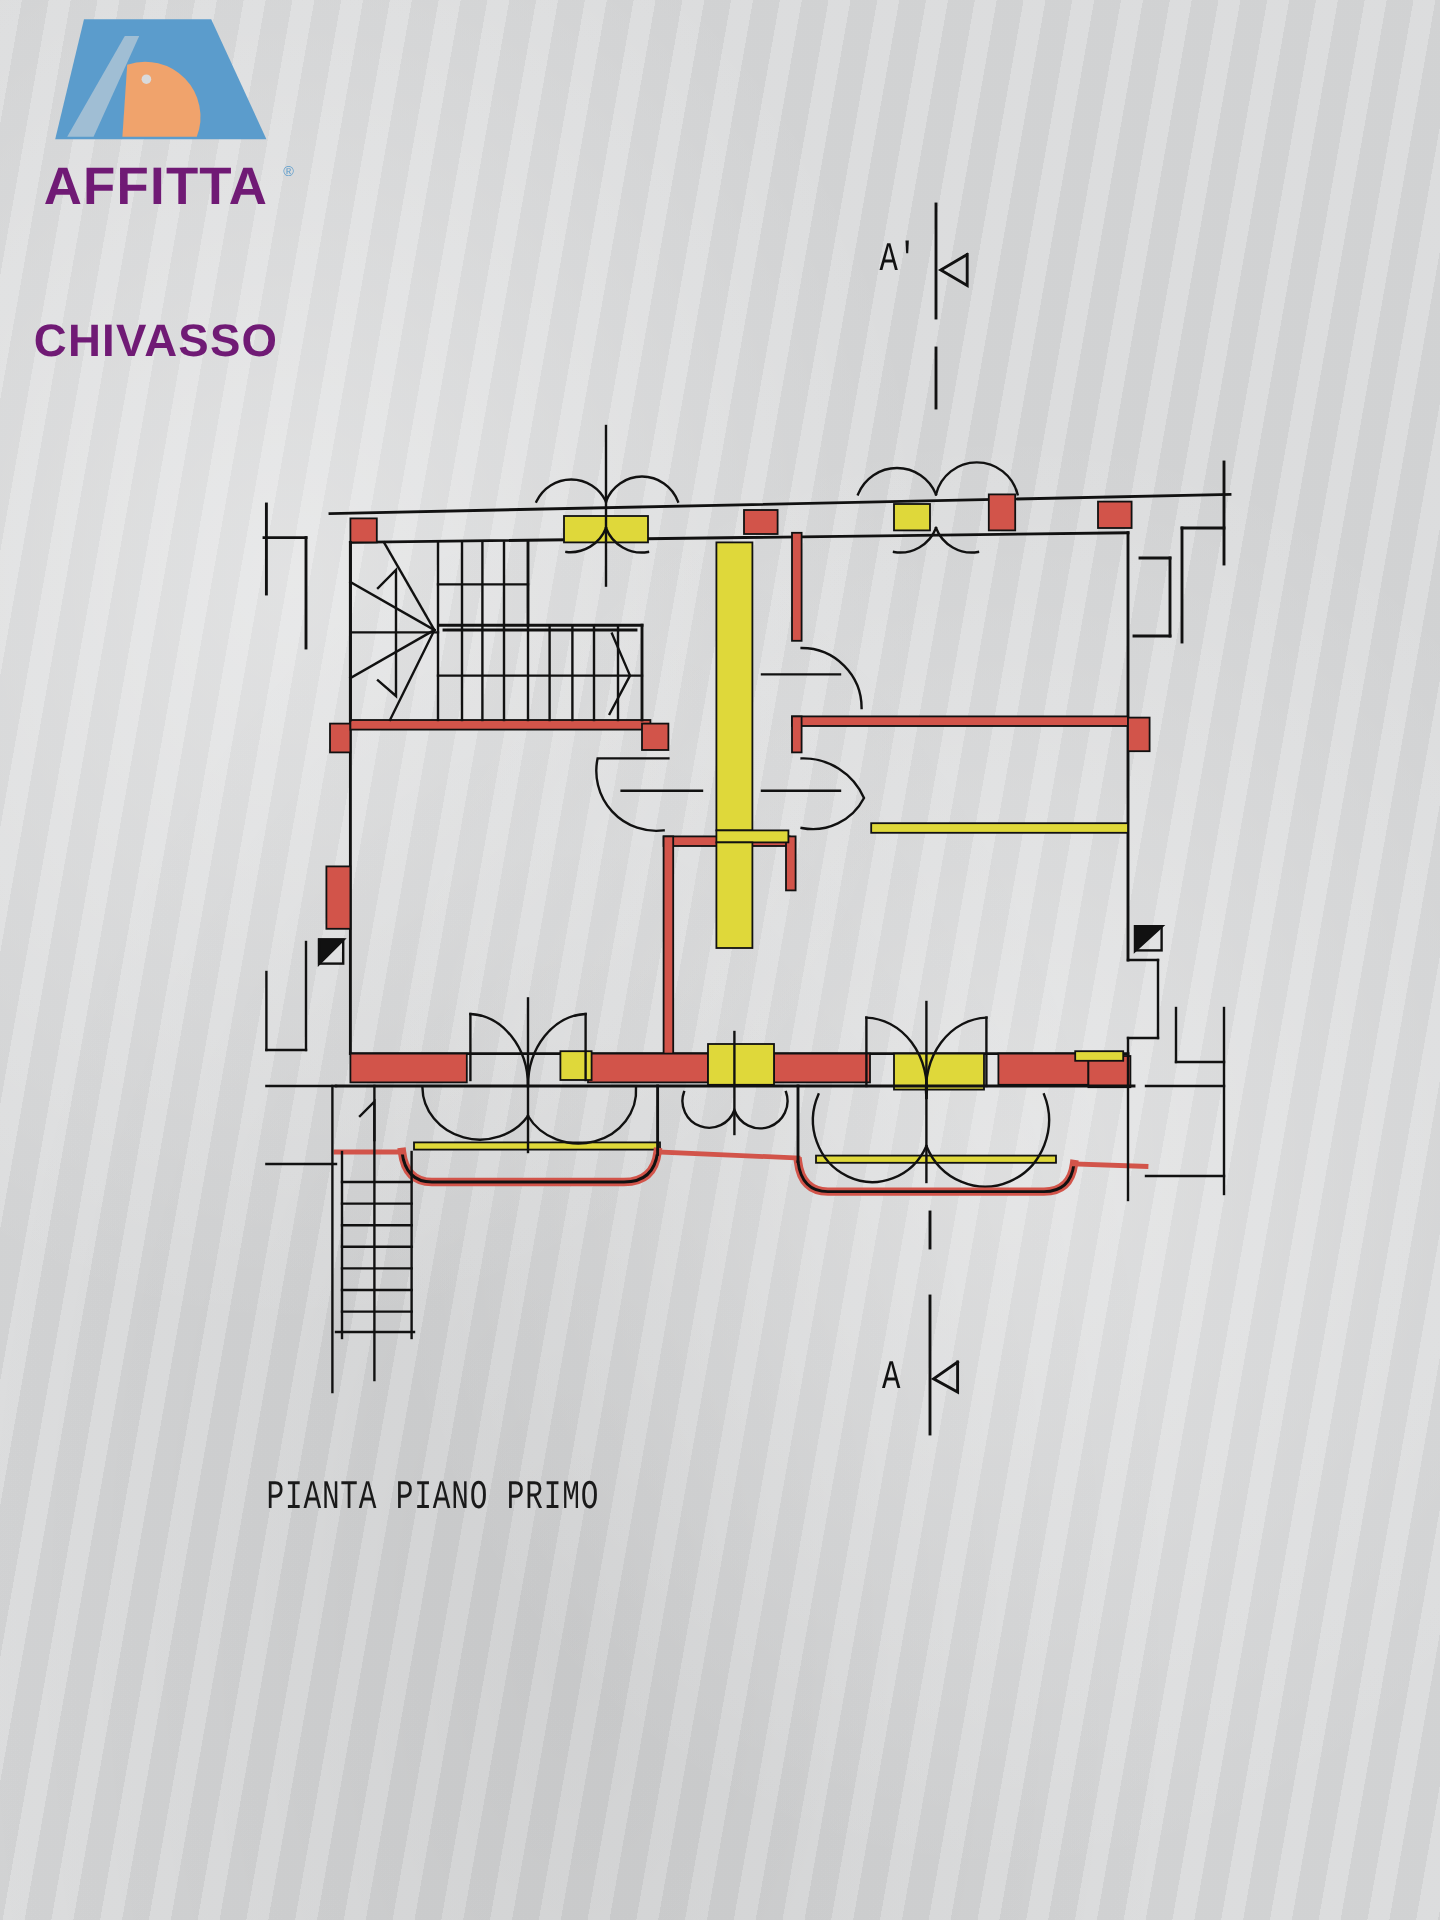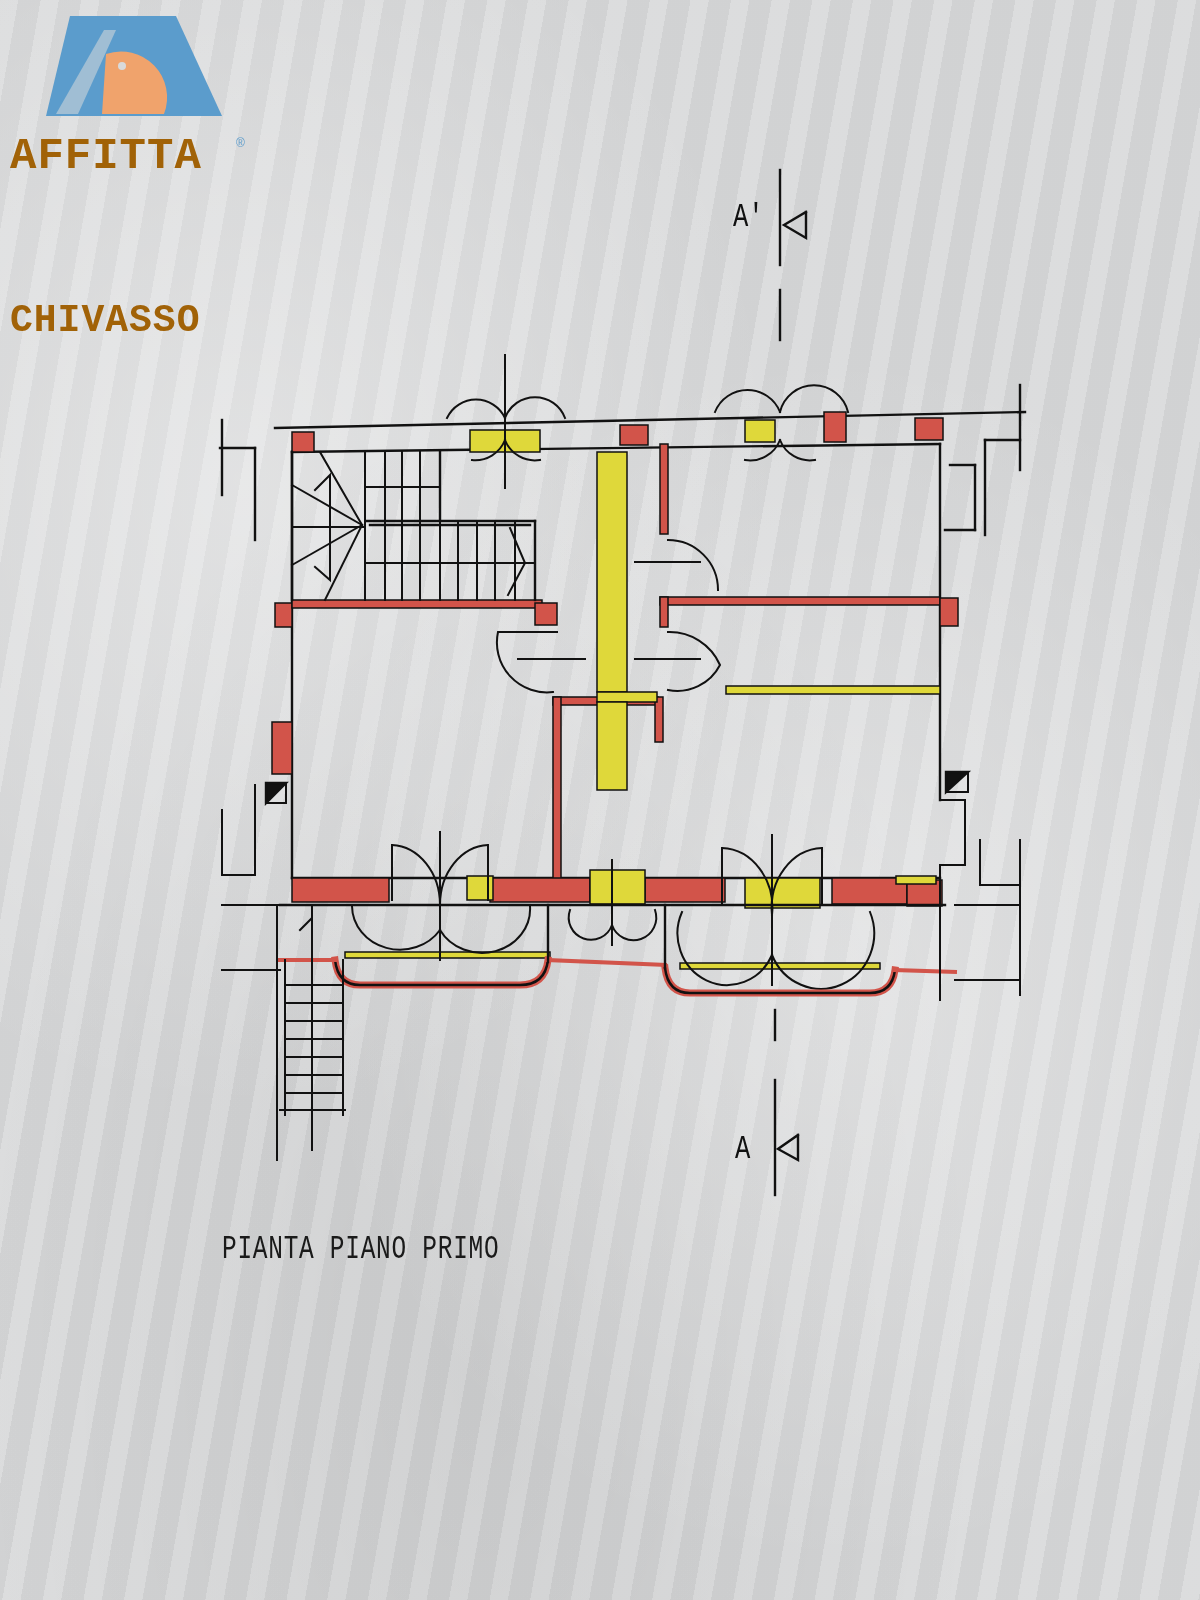--- a/index.html
+++ b/index.html
@@ -14,27 +14,27 @@
     background:
       radial-gradient(ellipse at 20% 30%, rgba(255,255,255,0.35), rgba(255,255,255,0) 40%),
       radial-gradient(ellipse at 70% 60%, rgba(255,255,255,0.30), rgba(255,255,255,0) 45%),
       radial-gradient(ellipse at 40% 85%, rgba(0,0,0,0.05), rgba(0,0,0,0) 50%),
       repeating-linear-gradient(100deg, rgba(255,255,255,0.10) 0 18px, rgba(0,0,0,0.03) 18px 40px),
       #d8d9da;
   }
   .logo { position: absolute; left: 10px; top: 10px; width: 240px; height: 300px; }
   .logo svg { position: absolute; left: 16px; top: 0; }
   .logo-text {
-    position: absolute; left: 0; width: 240px; text-align: left;
-    color: #a16207; font-weight: bold; font-family: Liberation Mono, monospace;
+    position: absolute; left: 0; width: 240px; text-align: center;
+    color: #701a75; font-weight: bold; font-family: Liberation Sans, sans-serif;
     letter-spacing: 1px;
   }
   .logo-affitta { top: 122px; font-size: 44px; line-height: 48px; }
   .logo-presto  { top: 172px; font-size: 44px; line-height: 48px; }
-  .logo-city    { top: 254px; font-size: 38px; line-height: 42px; font-weight: bold; margin-top: 36px; }
+  .logo-city    { top: 254px; font-size: 38px; line-height: 42px; font-weight: bold; }
   .logo-reg { position: absolute; left: 226px; top: 126px; font-size: 12px; color: #5b9ccc; }
   .plan { position: absolute; left: 0; top: 0; }
   .title {
     position: absolute; left: 222px; top: 1230px;
     font-family: "Liberation Mono", monospace; font-size: 34px; color: #1a1a1a;
     transform: scaleX(0.72); transform-origin: left top; letter-spacing: 1px;
   }
   .section-label {
     position: absolute; font-family: "Liberation Mono", monospace; font-size: 34px; color: #111;
     transform: scaleX(0.75); transform-origin: left top;

